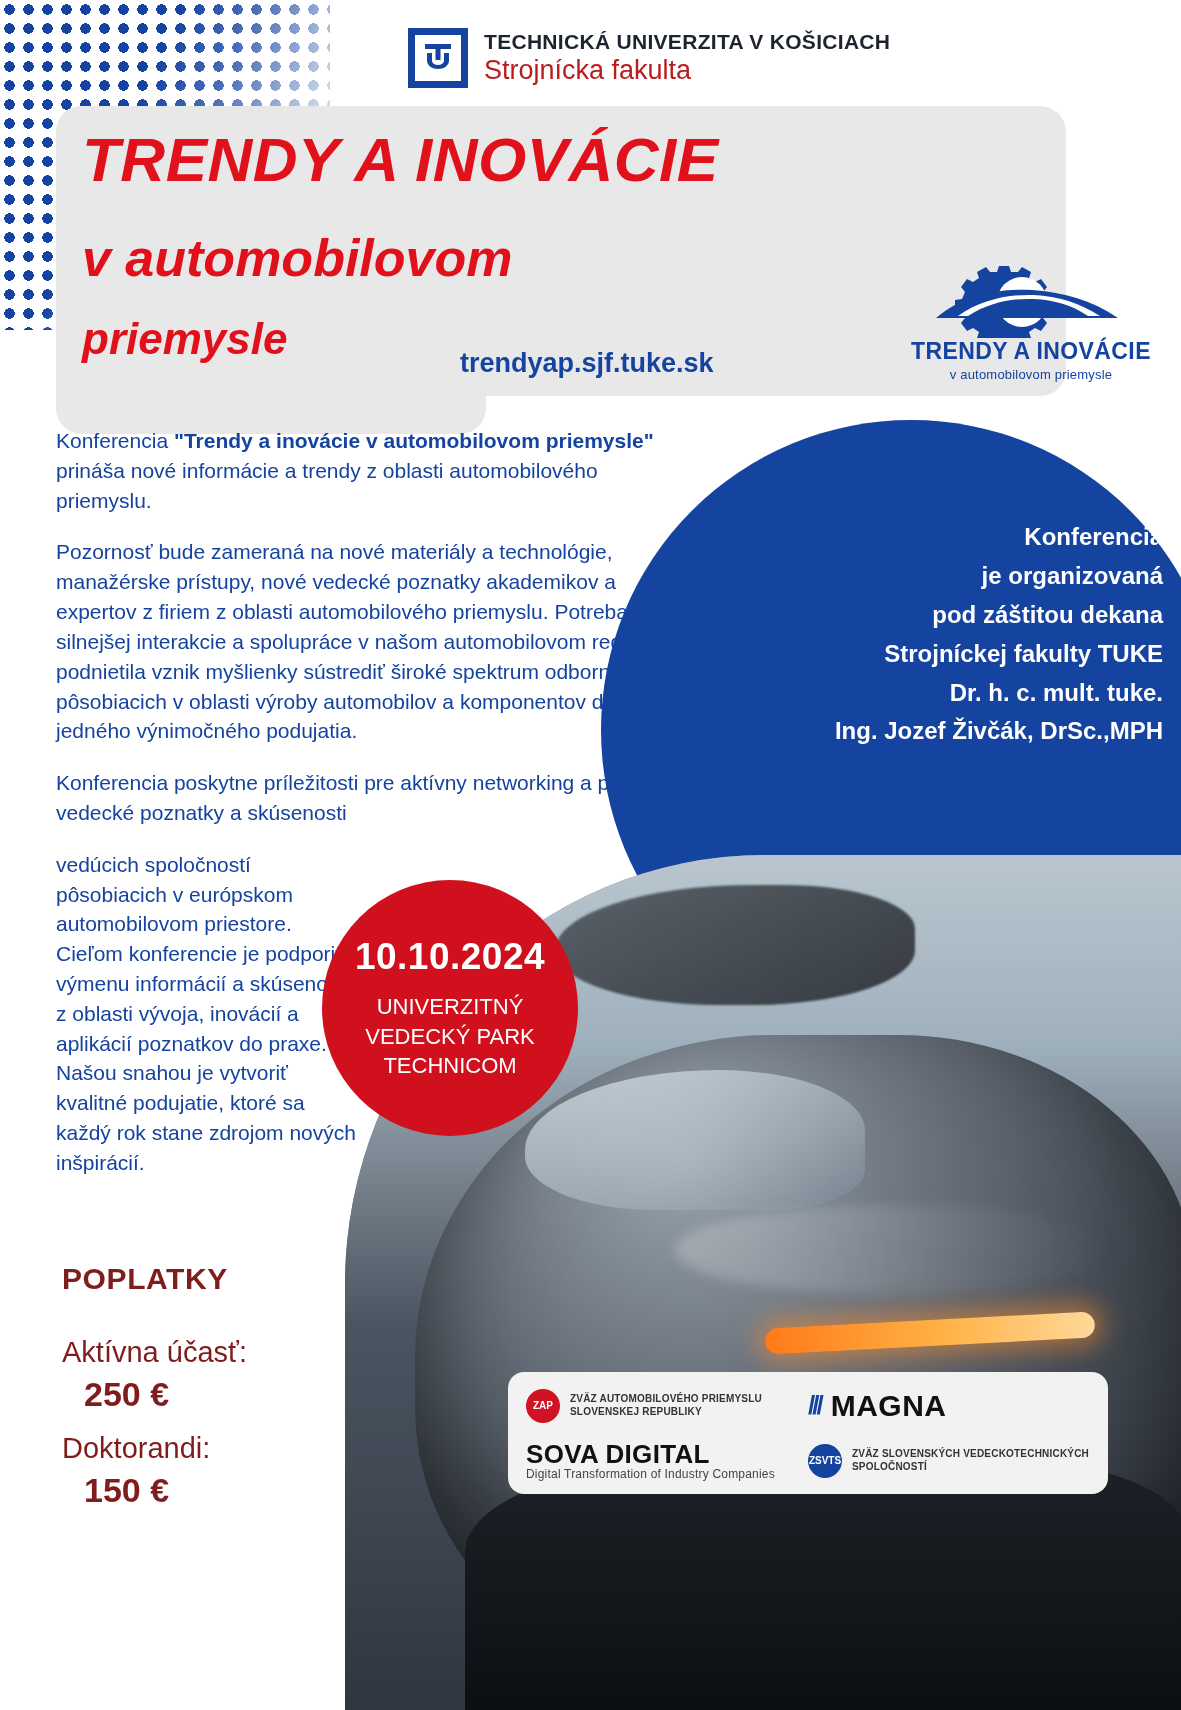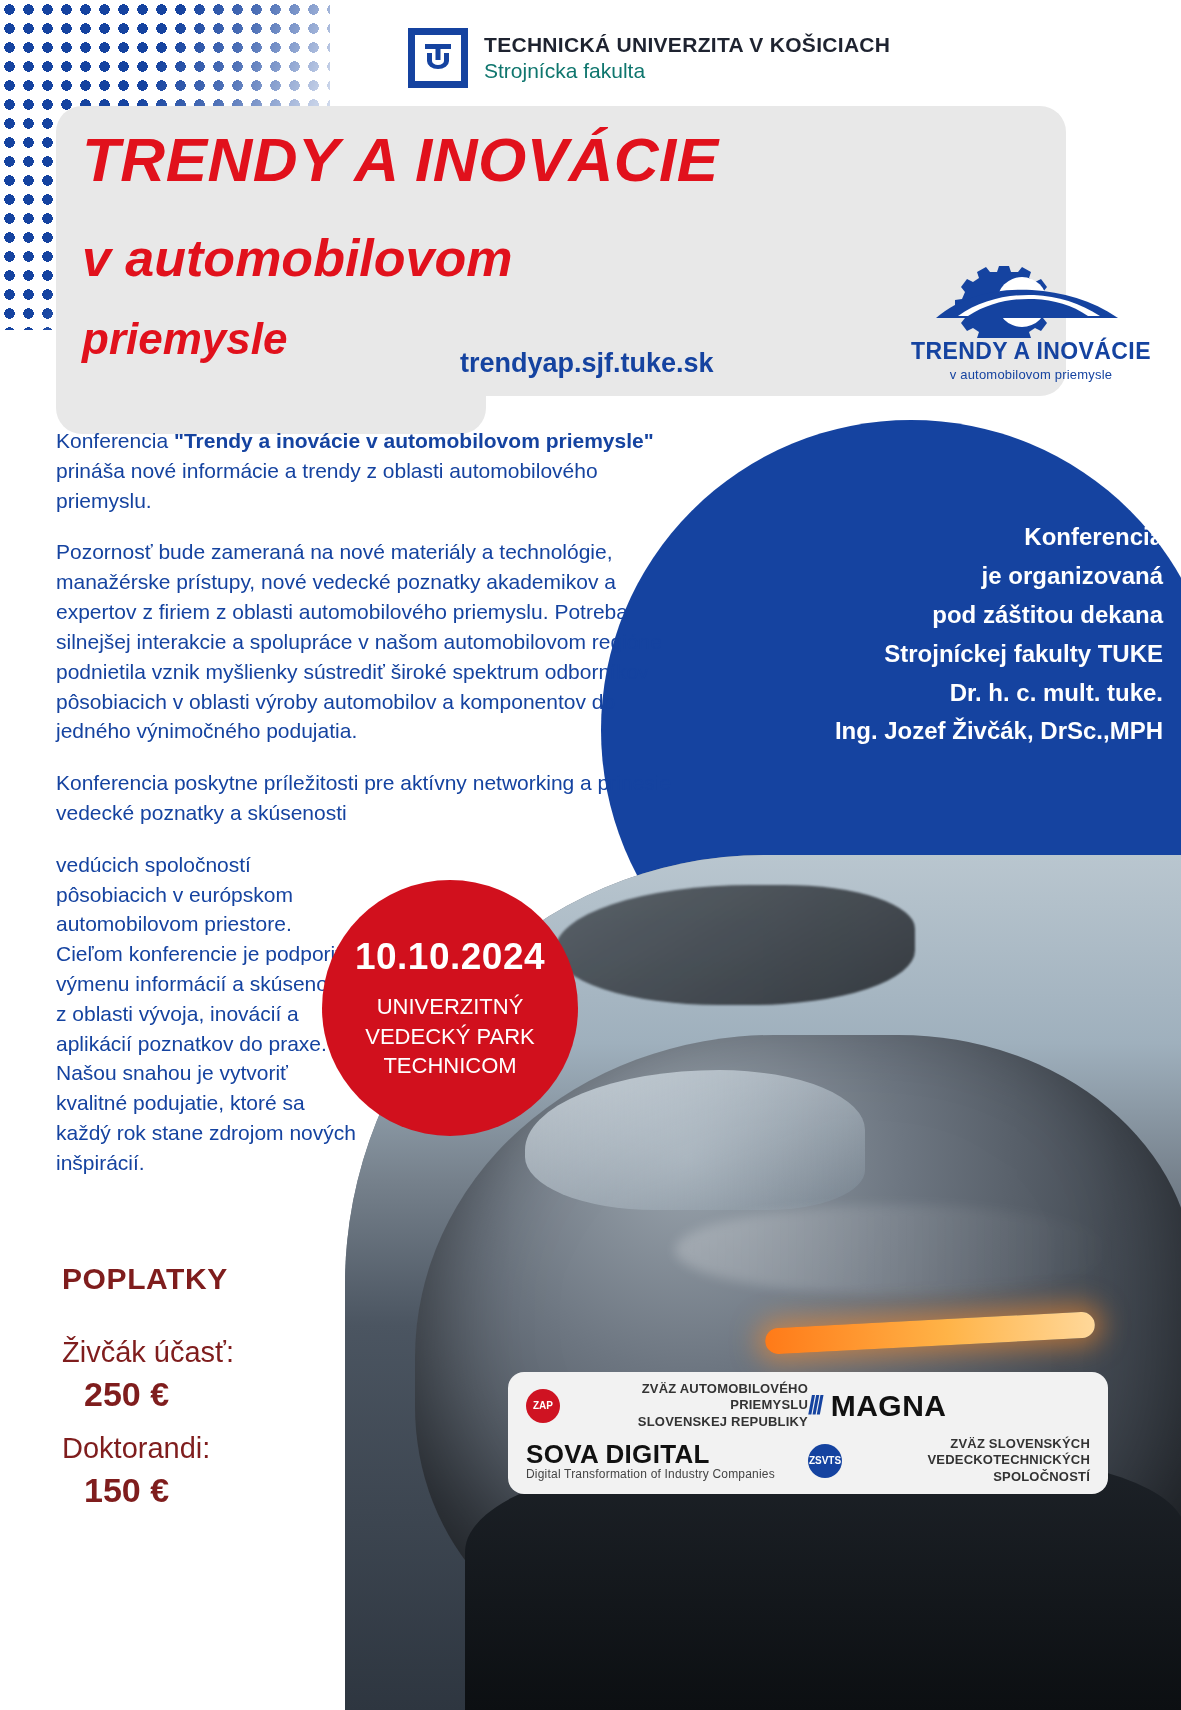--- a/index.html
+++ b/index.html
@@ -41,22 +41,22 @@
   }
   .tuke-logo svg { display: block; }
   .uni-texts { line-height: 1.22; }
   .uni-line1 {
     font-size: 21px;
     font-weight: bold;
     letter-spacing: .3px;
     color: #1e2330;
   }
   .uni-line2 {
-    font-size: 21px;
-    color: #0f766e;
+    font-size: 27px;
+    color: #b91c1c;
   }
 
   
   .title-plate {
     position: absolute;
     left: 56px; top: 106px;
     width: 1010px; height: 290px;
     background: #e8e8e8;
     border-radius: 26px;
   }
@@ -294,26 +294,25 @@
     color: #fff;
     font-size: 10px;
     font-weight: bold;
     display: flex;
     align-items: center;
     justify-content: center;
     flex: 0 0 auto;
   }
   .sp-badge.red { background: #cf1322; }
   .sp-txt-small {
-    font-size: 13px;
+    font-size: 10px;
     font-weight: bold;
     color: #333;
     line-height: 1.25;
     letter-spacing: .2px;
-    text-align: right;
   }
   .sp-magna {
     font-size: 30px;
     font-weight: bold;
     color: #111;
     letter-spacing: .5px;
   }
   .sp-magna-mark {
     font-size: 26px;
     font-weight: bold;
@@ -407,21 +406,21 @@
   <div class="date">10.10.2024</div>
   <div class="venue">
     <div>UNIVERZITNÝ</div>
     <div>VEDECKÝ PARK</div>
     <div>TECHNICOM</div>
   </div>
 </div>
 
 <div class="fees">
   <div class="fees-title">POPLATKY</div>
-  <div class="fee-label">Živčák účasť:</div>
+  <div class="fee-label">Aktívna účasť:</div>
   <div class="fee-value">250 €</div>
   <div class="fee-label">Doktorandi:</div>
   <div class="fee-value">150 €</div>
 </div>
 
 <div class="sponsors">
   <div class="sp">
     <div class="sp-badge red">ZAP</div>
     <div class="sp-txt-small">
       <div>ZVÄZ AUTOMOBILOVÉHO PRIEMYSLU</div>

